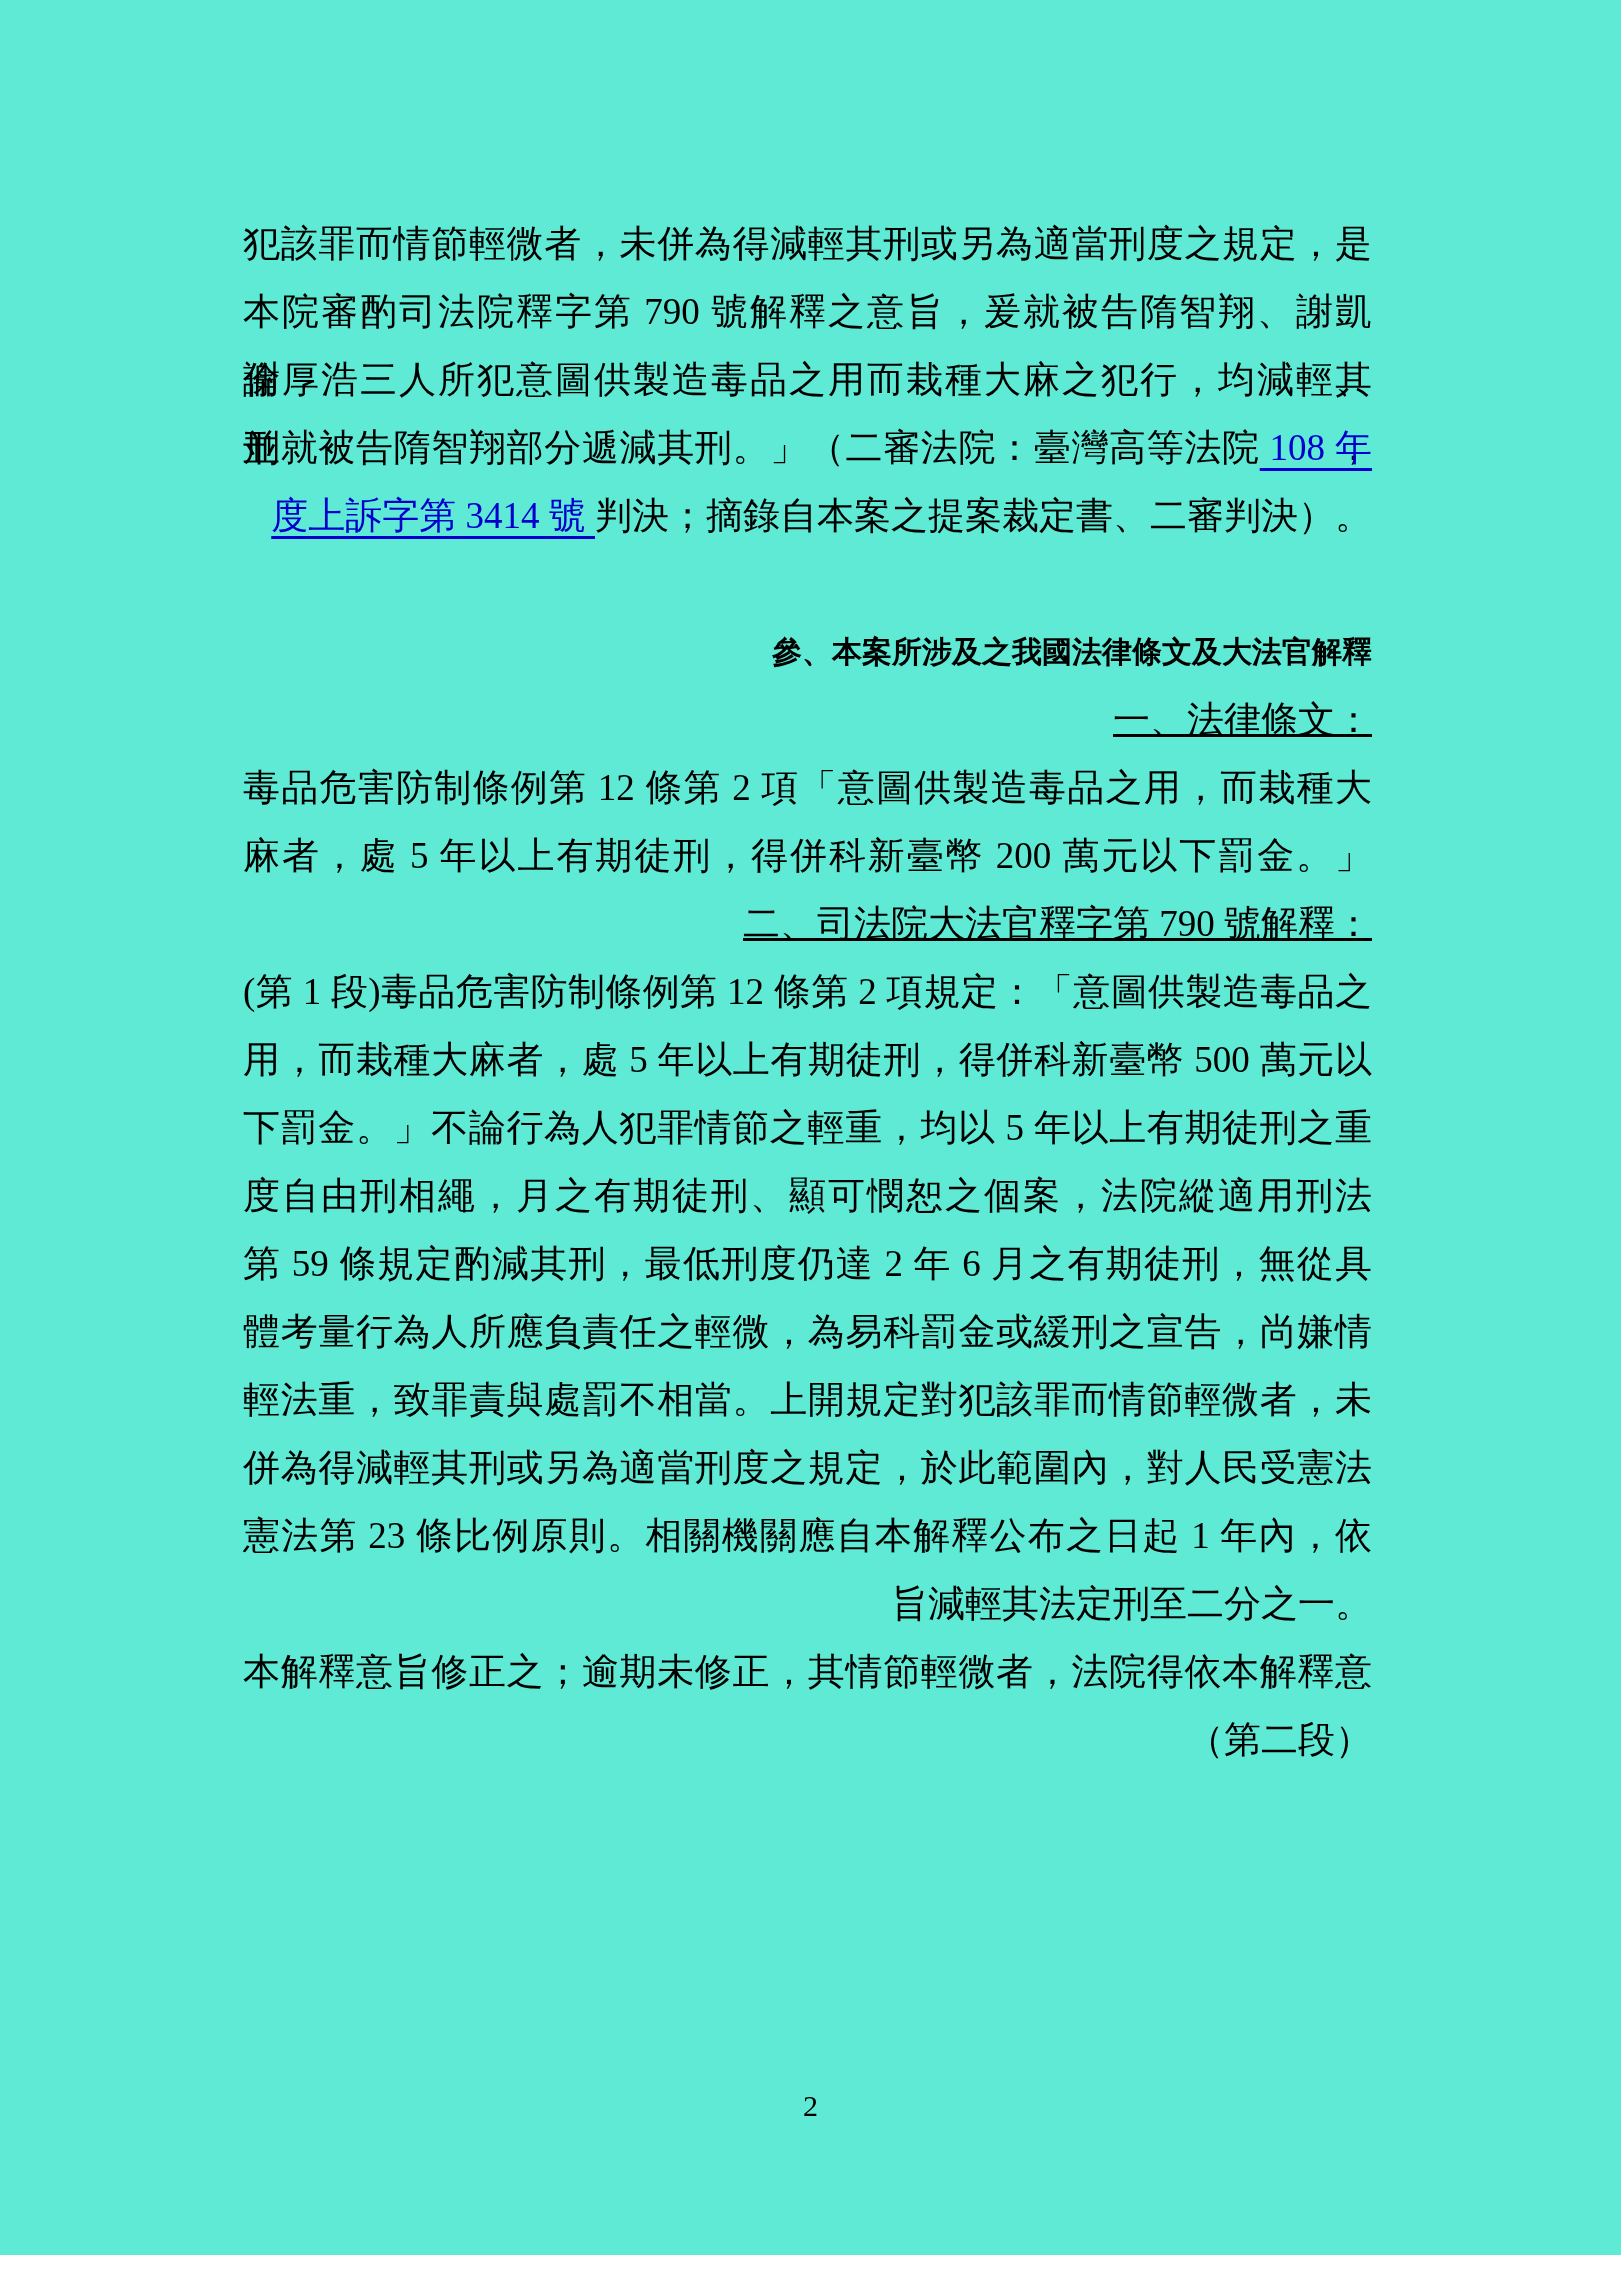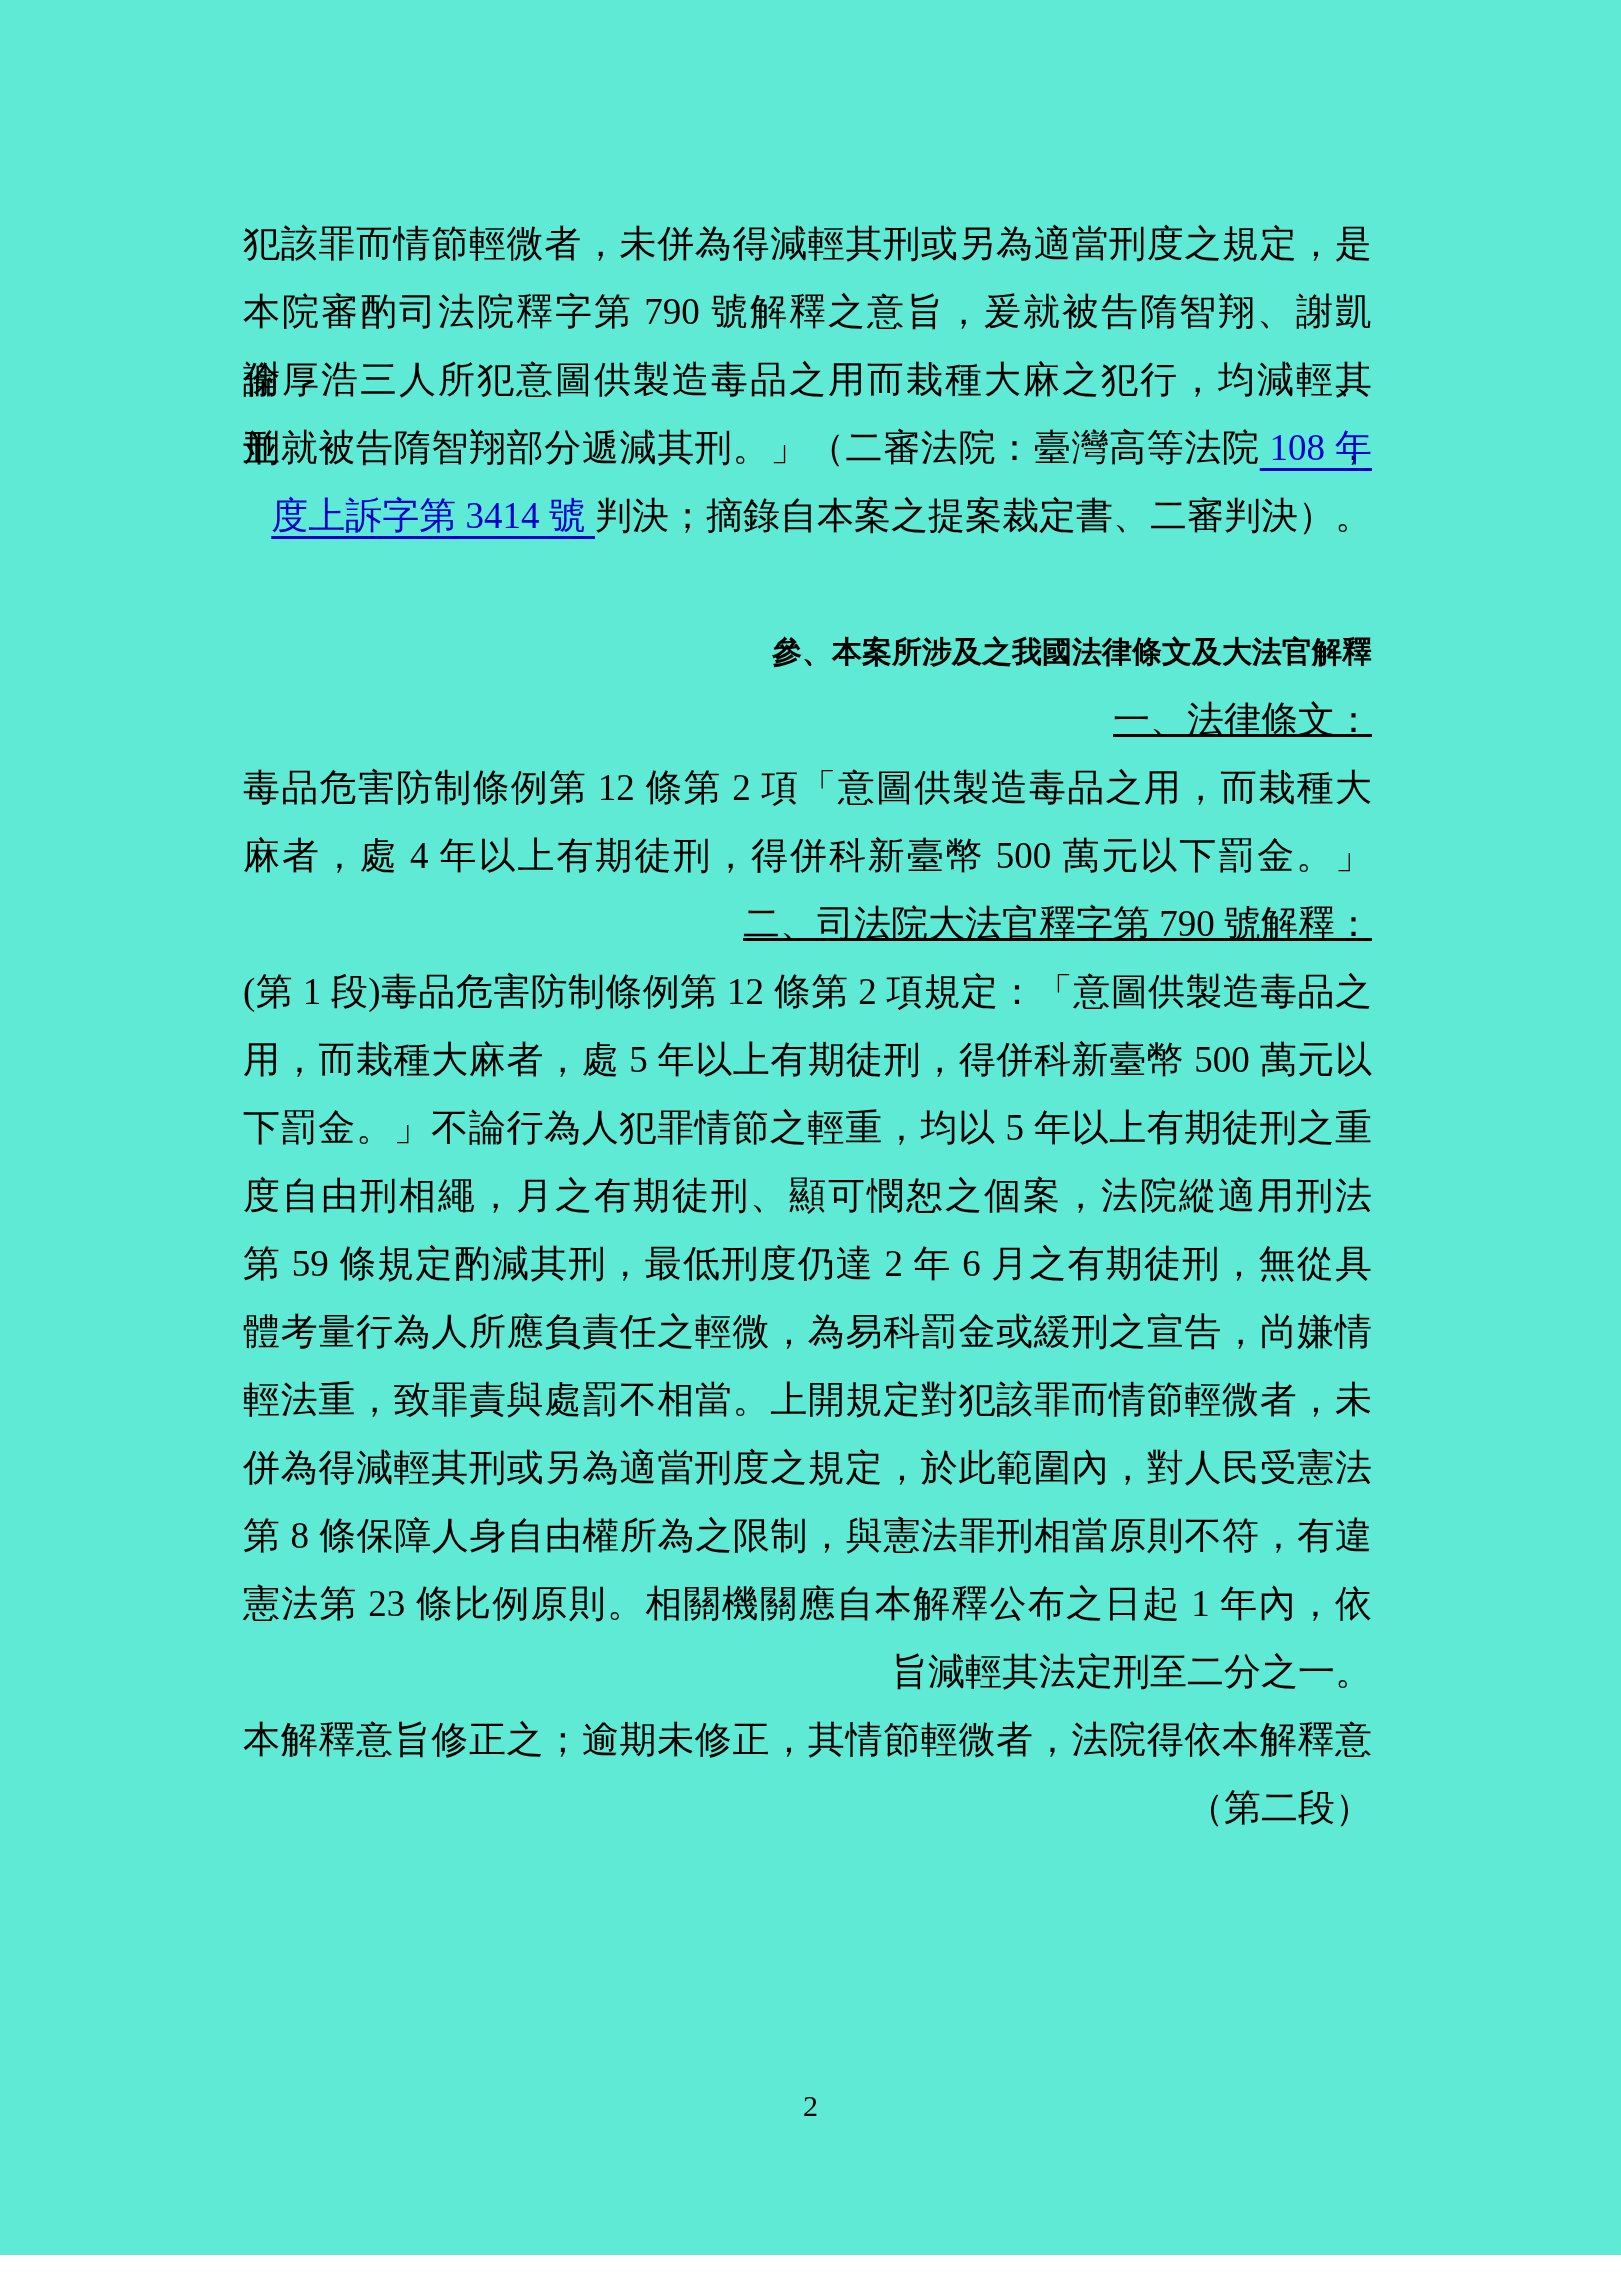--- a/index.html
+++ b/index.html
@@ -76,33 +76,32 @@
 
     <div class="line"><span class="lnk">度上訴字第 3414 號 </span><span>判決；摘錄自本案之提案裁定書、二審判決）。</span></div>
 
     <div class="line blank"></div>
 
     <div class="line h">參、本案所涉及之我國法律條文及大法官解釋</div>
 
     <div class="line ind">一、法律條文：</div>
 
     <div class="line j">毒品危害防制條例第 12 條第 2 項「意圖供製造毒品之用，而栽種大</div>
-    <div class="line j">麻者，處 4 年以上有期徒刑，得併科新臺幣 500 萬元以下罰金。」</div>
+    <div class="line j">麻者，處 5 年以上有期徒刑，得併科新臺幣 200 萬元以下罰金。」</div>
 
     <div class="line ind">二、司法院大法官釋字第 790 號解釋：</div>
 
     <div class="line j">(第 1 段)毒品危害防制條例第 12 條第 2 項規定：「意圖供製造毒品之</div>
     <div class="line j">用，而栽種大麻者，處 5 年以上有期徒刑，得併科新臺幣 500 萬元以</div>
     <div class="line j">下罰金。」不論行為人犯罪情節之輕重，均以 5 年以上有期徒刑之重</div>
     <div class="line j">度自由刑相繩，月之有期徒刑、顯可憫恕之個案，法院縱適用刑法</div>
     <div class="line j">第 59 條規定酌減其刑，最低刑度仍達 2 年 6 月之有期徒刑，無從具</div>
     <div class="line j">體考量行為人所應負責任之輕微，為易科罰金或緩刑之宣告，尚嫌情</div>
     <div class="line j">輕法重，致罪責與處罰不相當。上開規定對犯該罪而情節輕微者，未</div>
     <div class="line j">併為得減輕其刑或另為適當刑度之規定，於此範圍內，對人民受憲法</div>
-    <div class="line j">第 8 條保障人身自由權所為之限制，與憲法罪刑相當原則不符，有違</div>
     <div class="line j">憲法第 23 條比例原則。相關機關應自本解釋公布之日起 1 年內，依</div>
     <div class="line">旨減輕其法定刑至二分之一。</div>
     <div class="line j">本解釋意旨修正之；逾期未修正，其情節輕微者，法院得依本解釋意</div>
 
     <div class="line">（第二段）</div>
 
   </div>
 
   <div class="page-number">2</div>
 

